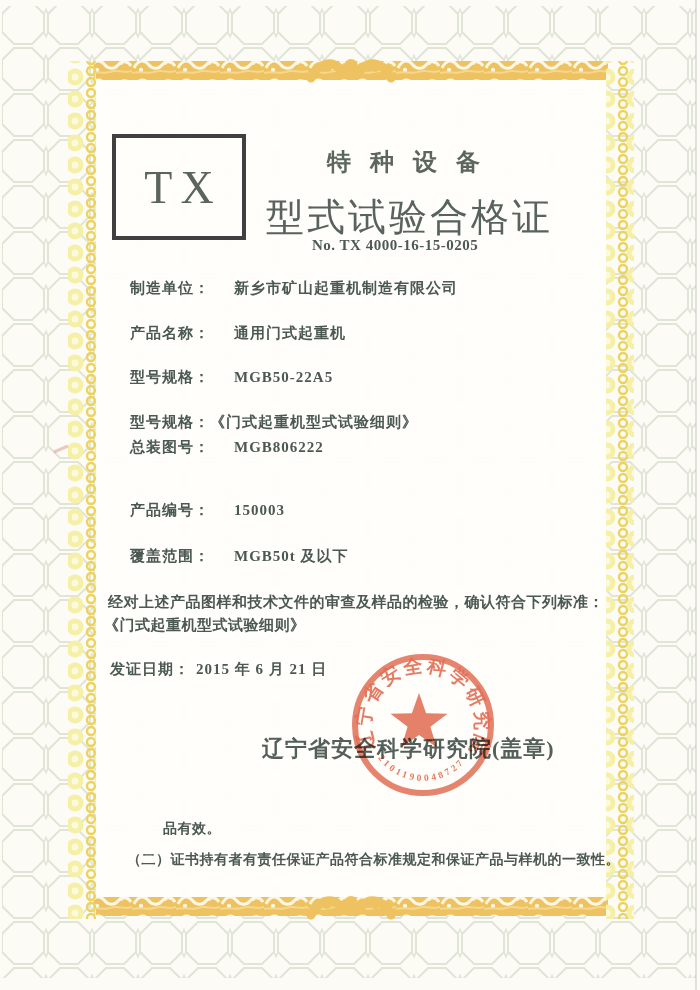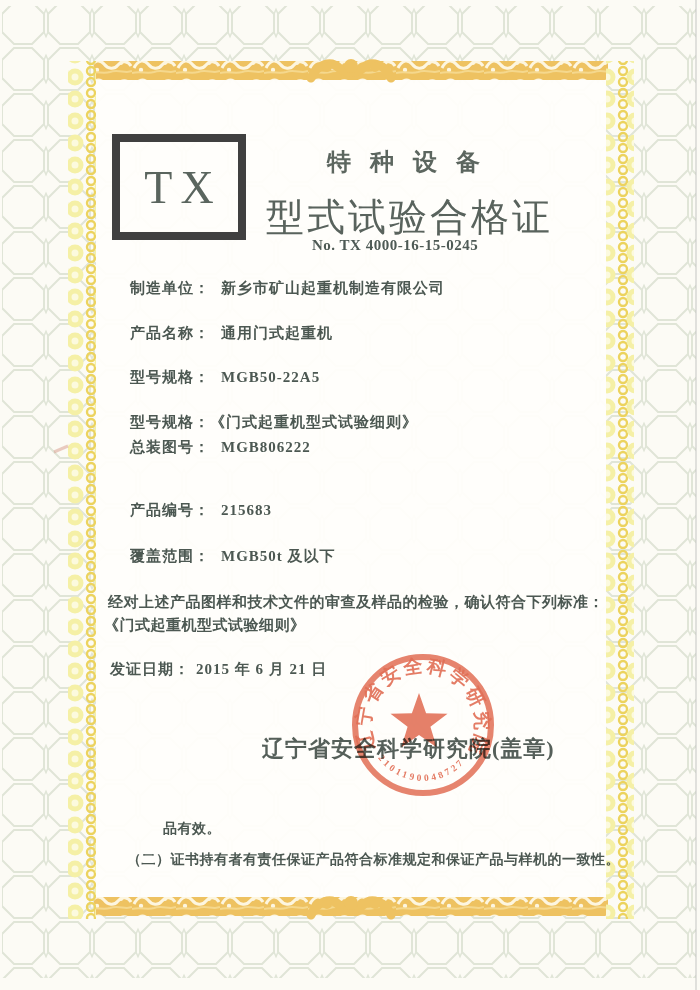--- a/index.html
+++ b/index.html
@@ -7,31 +7,31 @@
     position:relative; width:700px; height:990px; overflow:hidden;
     background:#fcfbf5;
     font-family:"Liberation Serif","DejaVu Serif",serif;
     color:#4c5852;
   }
   .bg-svg{position:absolute;left:0;top:0;z-index:0;}
   .abs{position:absolute;white-space:nowrap;}
   
   .tx-box{
     left:112px; top:134px; width:134px; height:106px;
-    border:8px solid #404040; box-sizing:border-box; z-index:2;
+    border:4px solid #404040; box-sizing:border-box; z-index:2;
     display:flex; align-items:center; justify-content:center;
   }
   .tx-mark{font-size:46px; letter-spacing:8px; padding-left:8px; color:#5a655e; font-weight:500;}
   
   .cat   {left:327px; top:146px; font-size:24px; font-weight:600; letter-spacing:19px; color:#5c665f; z-index:2;}
   .title {left:266px; top:192px; font-size:38px; font-weight:400; letter-spacing:3px; color:#59635d; z-index:2;}
   .certno{left:312px; top:237px; font-size:15px; font-weight:700; letter-spacing:0.5px; color:#4e5a55; z-index:2;}
   
   .field{left:130px; font-size:15px; font-weight:700; letter-spacing:1px; z-index:2;}
-  .field .val{margin-left:11px;}
+  .field .val{margin-left:24px;}
   .statement1{left:108px; top:593px; font-size:15px; font-weight:700; letter-spacing:0.5px; z-index:2;}
   .statement2{left:104px; top:616px; font-size:15px; font-weight:700; letter-spacing:0.5px; z-index:2;}
   .issue-date{left:110px; top:660px; font-size:15px; font-weight:700; letter-spacing:1px; z-index:2;text-align:right;}
   .issuer{left:262px; top:734px; font-size:22px; font-weight:700; letter-spacing:1px; color:#555f59; z-index:2;}
   .note{font-size:14px; font-weight:700; letter-spacing:0.5px; z-index:2;}
   .note1{left:100px; top:797px;}
   .note2{left:163px; top:820px;}
   .note3{left:127px; top:851px;}
   
   .seal-svg{position:absolute; left:338px; top:640px; z-index:3; mix-blend-mode:multiply; opacity:0.88;}
@@ -82,39 +82,39 @@
     <path d="M54 452 l14 -6" stroke="#d4917f" stroke-width="3" opacity="0.45"></path>
     <rect x="695" y="0" width="2" height="990" fill="#bfbfbf" opacity="0.45"></rect>
   </svg>
 
   <div class="abs tx-box">
     <span class="tx-mark">TX</span>
   </div>
 
   <div class="abs cat">特种设备</div>
   <div class="abs title">型式试验合格证</div>
-  <div class="abs certno">No. TX 4000-16-15-0245</div>
+  <div class="abs certno">No. TX 4000-16-15-0205</div>
 
   <div class="abs field" style="top:279px">
     <span class="lbl">制造单位：</span><span class="val">新乡市矿山起重机制造有限公司</span>
   </div>
   <div class="abs field" style="top:324px">
     <span class="lbl">产品名称：</span><span class="val">通用门式起重机</span>
   </div>
   <div class="abs field" style="top:368px">
     <span class="lbl">型号规格：</span><span class="val">MGB50-22A5</span>
   </div>
   <div class="abs field" style="top:413px">
     <span class="lbl">型号规格：</span><span class="val" style="margin-left:0">《门式起重机型式试验细则》</span>
   </div>
   <div class="abs field" style="top:438px">
     <span class="lbl">总装图号：</span><span class="val">MGB806222</span>
   </div>
   <div class="abs field" style="top:501px">
-    <span class="lbl">产品编号：</span><span class="val">215683</span>
+    <span class="lbl">产品编号：</span><span class="val">150003</span>
   </div>
   <div class="abs field" style="top:547px">
     <span class="lbl">覆盖范围：</span><span class="val">MGB50t 及以下</span>
   </div>
 
   <div class="abs statement1">经对上述产品图样和技术文件的审查及样品的检验，确认符合下列标准：</div>
   <div class="abs statement2">《门式起重机型式试验细则》</div>
 
   <div class="abs issue-date">
     <span>发证日期：</span><span style="margin-left:6px">2015 年 6 月 21 日</span>

